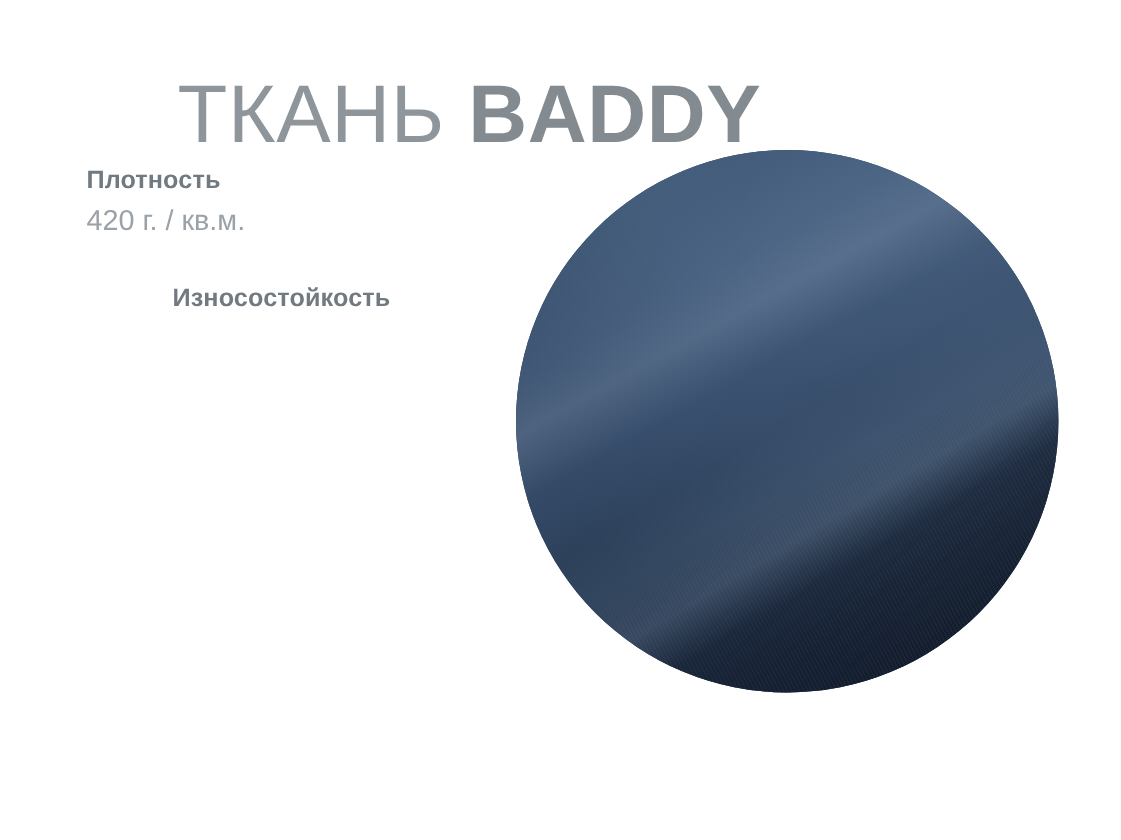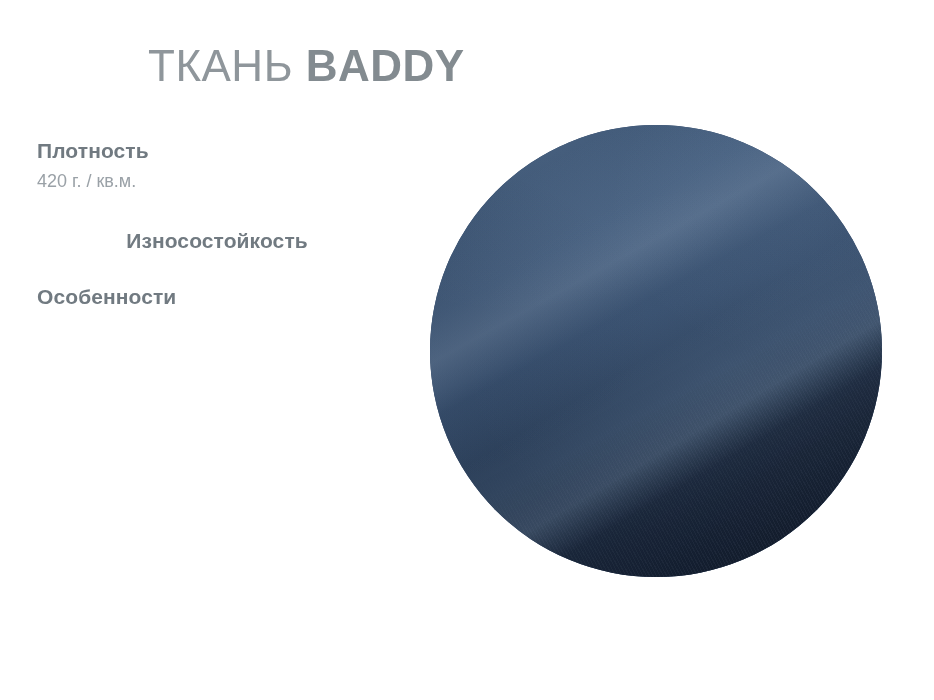--- a/index.html
+++ b/index.html
@@ -19,21 +19,21 @@
     height: 700px;
     background: #ffffff;
     overflow: hidden;
   }
 
   
   .title {
     position: absolute;
     left: 148px;
     top: 14px;
-    font-size: 44px;
+    font-size: 68px;
     line-height: 1.05;
     letter-spacing: 0.5px;
     white-space: nowrap;
     color: #8a9196;
   }
   .title .t-light {
     font-weight: 400;
     color: #8f969b;
   }
   .title .t-strong {
@@ -43,34 +43,35 @@
 
   
   .specs {
     position: absolute;
     left: 37px;
     top: 138px;
     width: 360px;
   }
   .spec-block {
     margin-bottom: 26px;
+    margin-left: 35px;
   }
   .spec-block:last-child {
     margin-bottom: 0;
   }
   .spec-label {
     font-size: 21px;
     font-weight: 700;
     color: #717a81;
     letter-spacing: 0.1px;
     line-height: 1.25;
     margin: 0 0 5px 0;
   }
   .spec-value {
-    font-size: 18px;
+    font-size: 24px;
     font-weight: 400;
     color: #9aa1a7;
     line-height: 1.35;
     margin: 0;
     white-space: pre-line;
   }
 
   
   .spec-block.b-density   { margin-bottom: 34px; }
   .spec-block.b-type      { margin-bottom: 34px; }
@@ -189,21 +190,20 @@
       <p class="spec-label">Плотность</p>
       <p class="spec-value">420 г. / кв.м.</p>
     </div>
 
 
     <div class="spec-block b-wear">
       <p class="spec-label">Износостойкость</p>
     </div>
 
     <div class="spec-block b-features">
-      <p class="spec-label">Особенности</p>
     </div>
 
   </div>
 
   <div class="fabric-circle" title="Навигационное фото тёмно-синей ткани микровелюр со складками">
     <div class="layer lay-base"></div>
     <div class="layer lay-nap"></div>
     <div class="layer lay-fold1"></div>
     <div class="layer lay-darkmass"></div>
     <div class="layer lay-fold2"></div>

